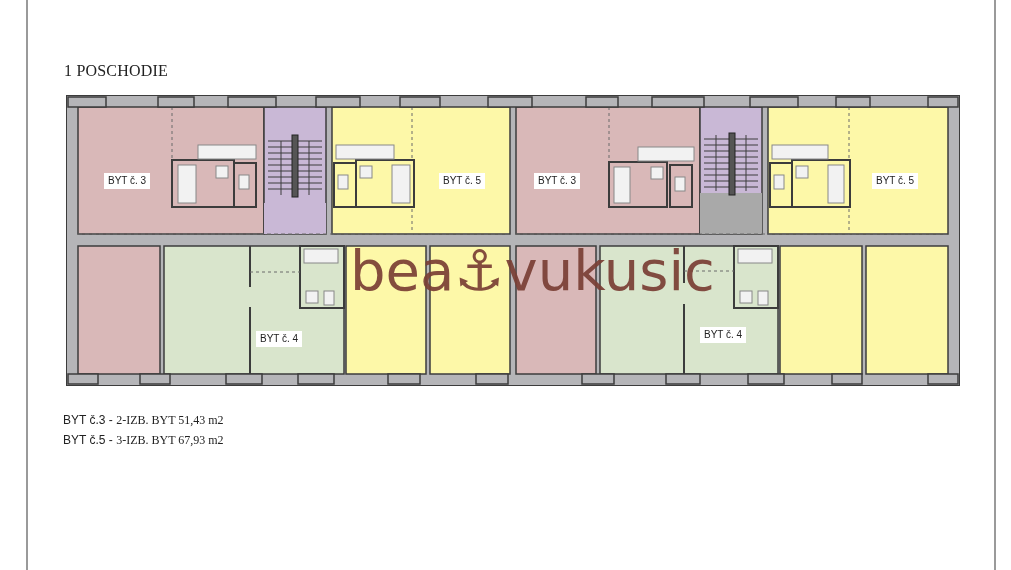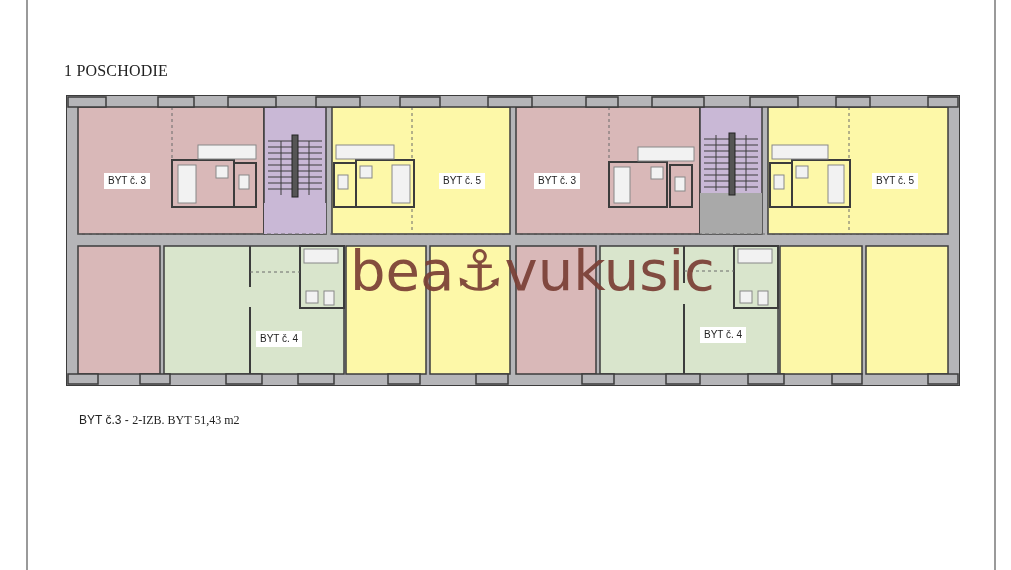--- a/index.html
+++ b/index.html
@@ -32,21 +32,21 @@
     letter-spacing: 0px; line-height: 52px; font-weight: normal; opacity: 0.92;
   }
   .wm-tag {
     position: absolute; left: 40px; top: 50px;
     font-family: "DejaVu Sans", sans-serif; font-size: 18px; color: #7a3f35;
     line-height: 22px; opacity: 0.92;
   }
 
   .legend { position: absolute; left: 63px; top: 410px; }
   .legend-line {
-    font-size: 12px; color: #222; line-height: 20px; white-space: nowrap; margin-left: 16px;
+    font-size: 12px; color: #222; line-height: 20px; white-space: nowrap;
   }
   .legend-line .code { font-family: "Liberation Sans", sans-serif; }
   .legend-line .desc { font-family: "Liberation Serif", serif; }
 </style>
 </head>
 <body>
 
 <div class="page-edge left"></div>
 <div class="page-edge right"></div>
 
@@ -201,13 +201,17 @@
 
 <div class="watermark">
   <div class="wm-brand">bea⚓vukusic</div>
 </div>
 
 <div class="legend">
   <div class="legend-line">
     <span class="code">BYT č.3 -</span>
     <span class="desc">2-IZB. BYT 51,43 m2</span>
   </div>
+  <div class="legend-line">
+    <span class="code">BYT č.5 -</span>
+    <span class="desc">3-IZB. BYT 67,93 m2</span>
+  </div>
 </div>
 
 </body></html>

